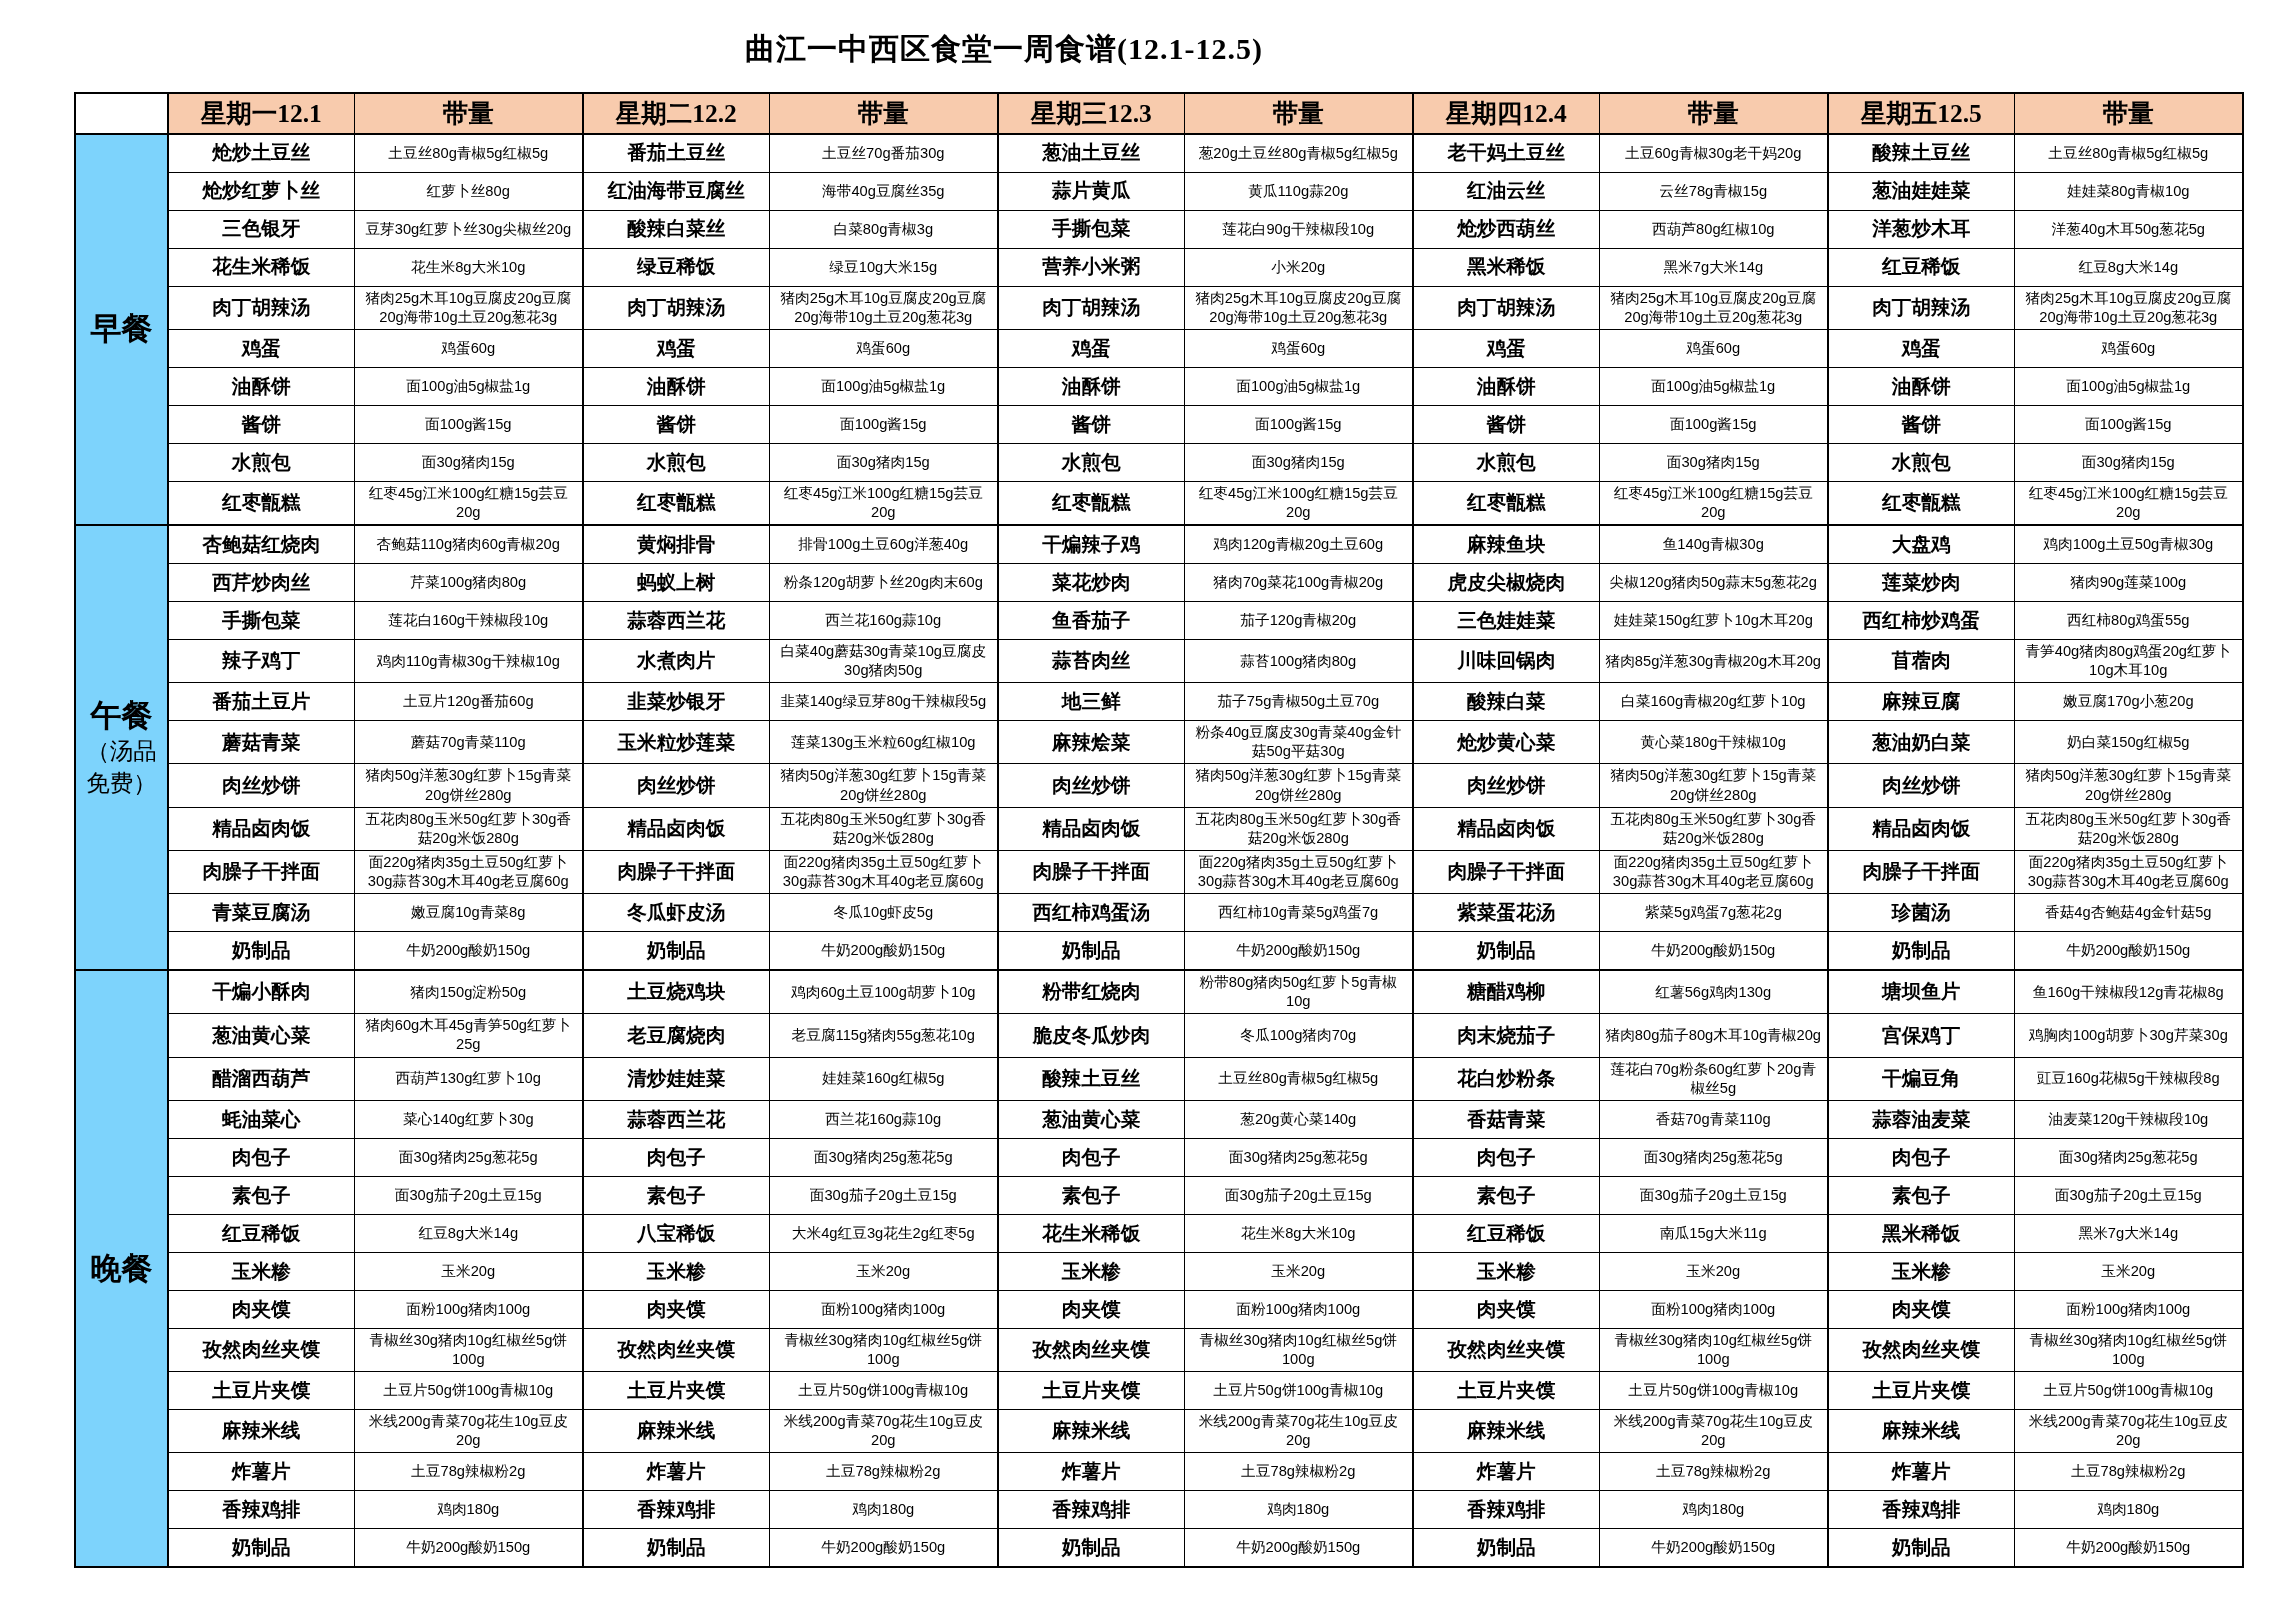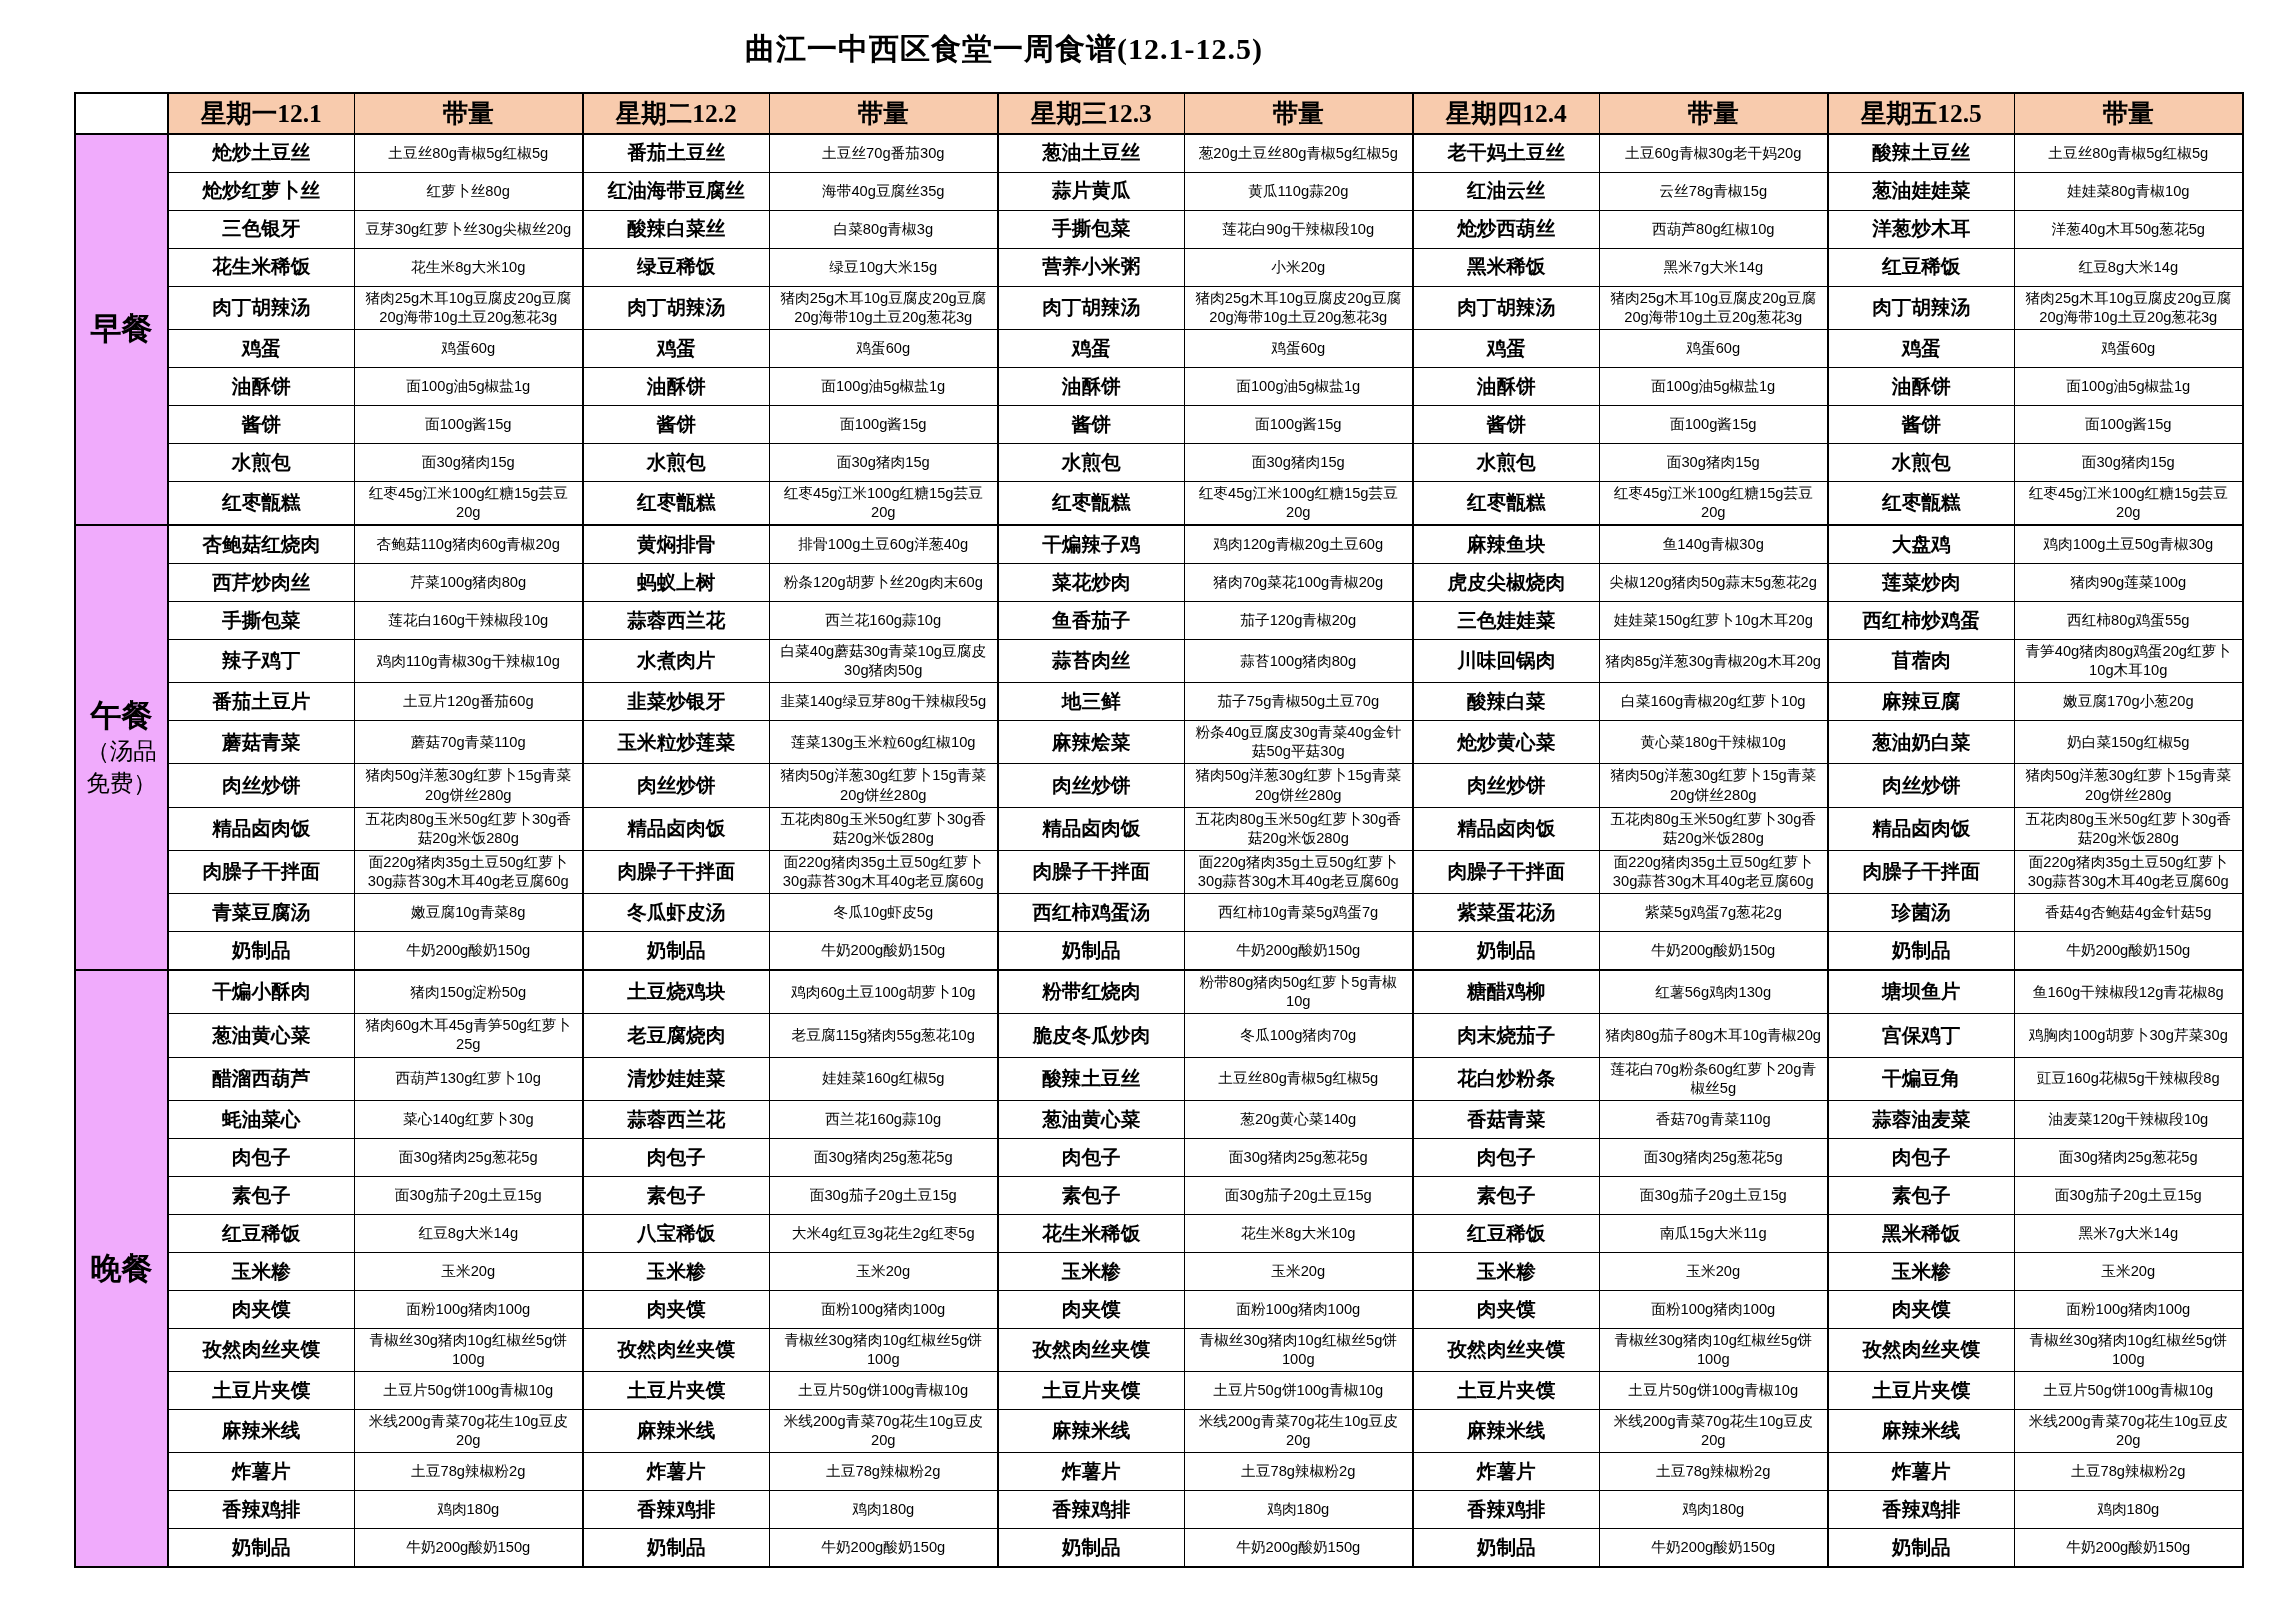--- a/index.html
+++ b/index.html
@@ -7,21 +7,21 @@
   .page-title{width:2008px;text-align:center;font-size:30px;font-weight:bold;padding-top:29px;letter-spacing:1px;font-family:"Liberation Serif","DejaVu Serif",serif;}
   table.menu{border-collapse:collapse;table-layout:fixed;margin:21.6px 0 0 74px;border:2.9px solid #000;}
   col.c-section{width:93px;}
   col.c-dish{width:186px;}
   col.c-qty{width:229px;}
   th,td{border:1px solid #000;text-align:center;vertical-align:middle;padding:2px 3.9px;overflow:hidden;}
   th.day-head,th.qty-head{background:var(--head-bg,#f8cbad);font-size:25.5px;font-weight:bold;height:35px;font-family:Liberation Serif, serif;}
   th.corner{background:#ffffff;border-bottom:1px solid #000;}
   td.dish{font-weight:bold;font-size:19.6px;height:33px;line-height:1.1;}
   td.qty{font-size:14.7px;line-height:1.3;}
-  td.section-label{font-weight:bold;font-size:31px;background:#f0abfc;line-height:1.15;padding:4px 2px;}
+  td.section-label{font-weight:bold;font-size:31px;background:#7dd3fc;line-height:1.15;padding:4px 2px;}
   td.section-label .note{font-size:23.5px;font-weight:normal;display:block;line-height:1.2;margin-top:3.9px;}
   tr.band-top td, tr.band-top th{border-top:2.9px solid #000;margin-left:40px;}
   td.pair-start, th.pair-start{border-left:2px solid #000;}
 </style>
 </head>
 <body>
 
 <div class="page-title">曲江一中西区食堂一周食谱(12.1-12.5)</div>
 
 <table class="menu">

